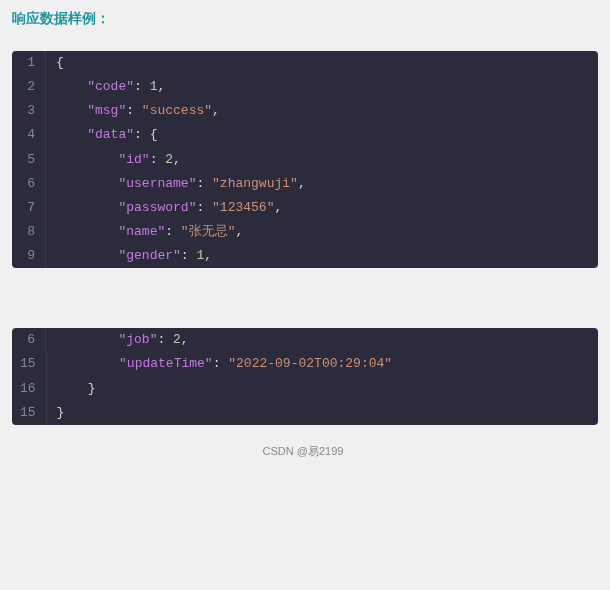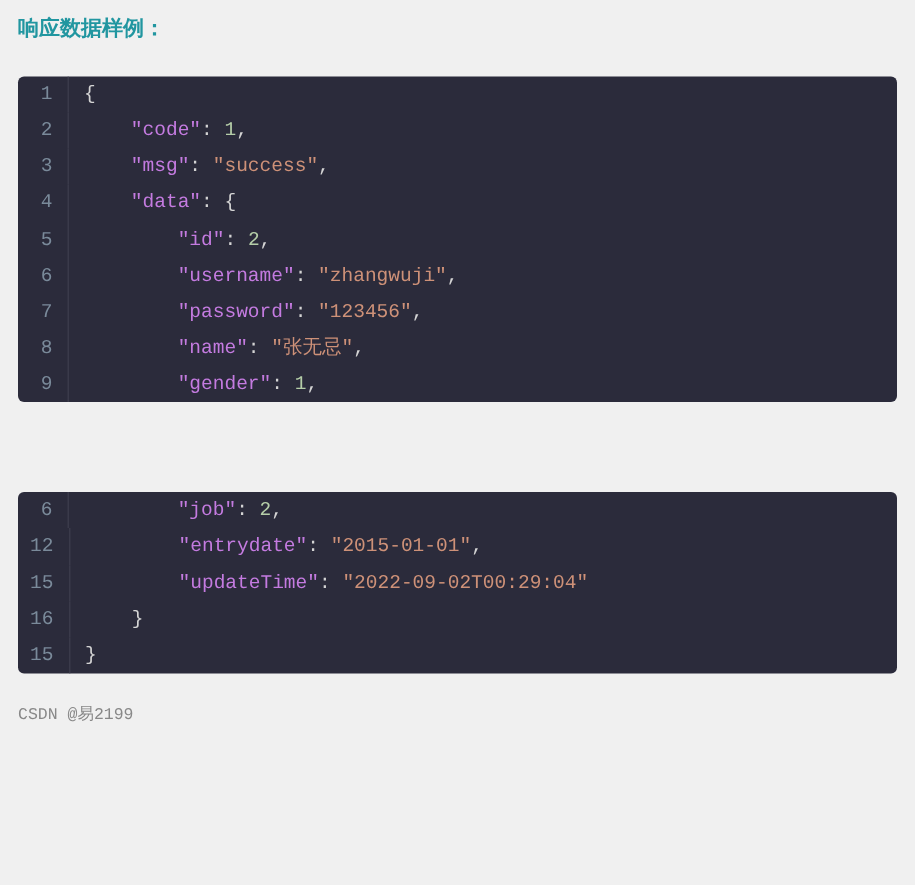--- a/index.html
+++ b/index.html
@@ -62,24 +62,24 @@
     .key { color: #c47be0; }
     .str-val { color: #ce9178; }
     .num-val { color: #b5cea8; }
     .colon { color: #d4d4d4; }
 
     .gap-section {
       height: 16px;
     }
 
     .watermark {
-      text-align: left;
+      text-align: center;
       color: #888;
       font-size: 11px;
-      font-family: Liberation Mono, monospace;
+      font-family: Liberation Sans, sans-serif;
       padding-right: 4px;
       margin-top: -10px;
       padding-bottom: 4px;
     }
   </style>
 </head>
 <body>
 
 <div class="page-wrapper">
   <div class="section-label">响应数据样例：</div>
@@ -127,24 +127,20 @@
 
   <div class="gap-section"></div>
 
   <div class="code-block">
     <div id="block2-container">
         <div class="code-row">
           <span class="line-num">6</span>
           <span class="line-content"><span>        </span><span class="key">"job"</span><span class="colon">: </span><span class="num-val">2</span><span class="brace">,</span></span>
         </div>
         <div class="code-row">
-          <span class="line-num">12</span>
-          <span class="line-content"><span>        </span><span class="key">"entrydate"</span><span class="colon">: </span><span class="str-val">"2015-01-01"</span><span class="brace">,</span></span>
-        </div>
-        <div class="code-row">
           <span class="line-num">15</span>
           <span class="line-content"><span>        </span><span class="key">"updateTime"</span><span class="colon">: </span><span class="str-val">"2022-09-02T00:29:04"</span></span>
         </div>
         <div class="code-row">
           <span class="line-num">16</span>
           <span class="line-content"><span>    </span><span class="brace">}</span></span>
         </div>
         <div class="code-row">
           <span class="line-num">15</span>
           <span class="line-content"><span class="brace">}</span></span>

